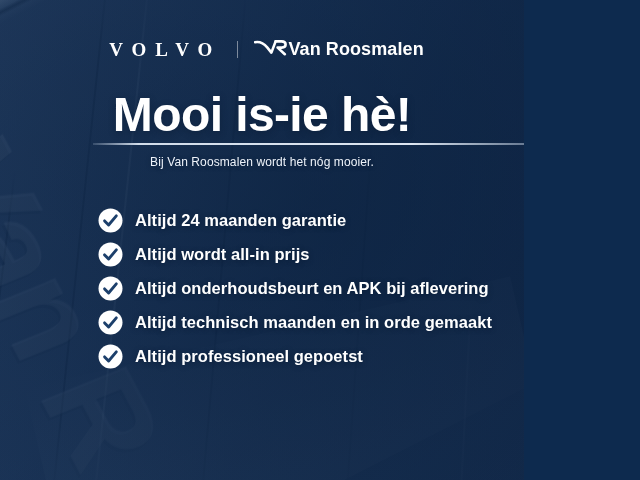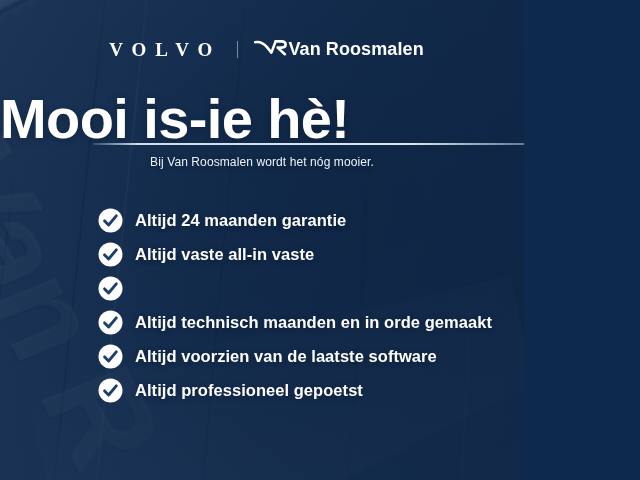--- a/index.html
+++ b/index.html
@@ -200,22 +200,23 @@
     line-height: 1;
     white-space: nowrap;
   }
 
   
   .headline {
     position: absolute;
     top: 90px;
     left: 0;
     right: 0;
+    text-align: center;
     color: #ffffff;
-    font-size: 56px;
+    font-size: 48px;
     font-weight: 700;
     letter-spacing: -0.6px;
     line-height: 1.05;
     text-shadow: 0 2px 7px rgba(8,24,46,0.45);
   }
   .rule {
     position: absolute;
     top: 143px;
     left: 93px;
     width: 455px;
@@ -331,51 +332,43 @@
         <span class="benefit-label">Altijd 24 maanden garantie</span>
       </div>
 
       <div class="benefit">
         <span class="check">
           <svg width="25" height="25" viewBox="0 0 25 25" aria-hidden="true">
             <circle cx="12.5" cy="12.5" r="12" fill="#ffffff"></circle>
             <path d="M6.6 12.9 L10.6 17.0 L18.3 7.9" fill="none" stroke="#1c3f6b" stroke-width="2.9" stroke-linecap="round" stroke-linejoin="round"></path>
           </svg>
         </span>
-        <span class="benefit-label">Altijd vaste all-in vaste</span>
-      </div>
-
-      <div class="benefit">
-        <span class="check">
-          <svg width="25" height="25" viewBox="0 0 25 25" aria-hidden="true">
-            <circle cx="12.5" cy="12.5" r="12" fill="#ffffff"></circle>
-            <path d="M6.6 12.9 L10.6 17.0 L18.3 7.9" fill="none" stroke="#1c3f6b" stroke-width="2.9" stroke-linecap="round" stroke-linejoin="round"></path>
-          </svg>
-        </span>
+        <span class="benefit-label">Altijd wordt all-in prijs</span>
+      </div>
+
+      <div class="benefit">
+        <span class="check">
+          <svg width="25" height="25" viewBox="0 0 25 25" aria-hidden="true">
+            <circle cx="12.5" cy="12.5" r="12" fill="#ffffff"></circle>
+            <path d="M6.6 12.9 L10.6 17.0 L18.3 7.9" fill="none" stroke="#1c3f6b" stroke-width="2.9" stroke-linecap="round" stroke-linejoin="round"></path>
+          </svg>
+        </span>
+        <span class="benefit-label">Altijd onderhoudsbeurt en APK bij aflevering</span>
       </div>
 
       <div class="benefit">
         <span class="check">
           <svg width="25" height="25" viewBox="0 0 25 25" aria-hidden="true">
             <circle cx="12.5" cy="12.5" r="12" fill="#ffffff"></circle>
             <path d="M6.6 12.9 L10.6 17.0 L18.3 7.9" fill="none" stroke="#1c3f6b" stroke-width="2.9" stroke-linecap="round" stroke-linejoin="round"></path>
           </svg>
         </span>
         <span class="benefit-label">Altijd technisch maanden en in orde gemaakt</span>
       </div>
 
-      <div class="benefit">
-        <span class="check">
-          <svg width="25" height="25" viewBox="0 0 25 25" aria-hidden="true">
-            <circle cx="12.5" cy="12.5" r="12" fill="#ffffff"></circle>
-            <path d="M6.6 12.9 L10.6 17.0 L18.3 7.9" fill="none" stroke="#1c3f6b" stroke-width="2.9" stroke-linecap="round" stroke-linejoin="round"></path>
-          </svg>
-        </span>
-        <span class="benefit-label">Altijd voorzien van de laatste software</span>
-      </div>
 
       <div class="benefit">
         <span class="check">
           <svg width="25" height="25" viewBox="0 0 25 25" aria-hidden="true">
             <circle cx="12.5" cy="12.5" r="12" fill="#ffffff"></circle>
             <path d="M6.6 12.9 L10.6 17.0 L18.3 7.9" fill="none" stroke="#1c3f6b" stroke-width="2.9" stroke-linecap="round" stroke-linejoin="round"></path>
           </svg>
         </span>
         <span class="benefit-label">Altijd professioneel gepoetst</span>
       </div>

